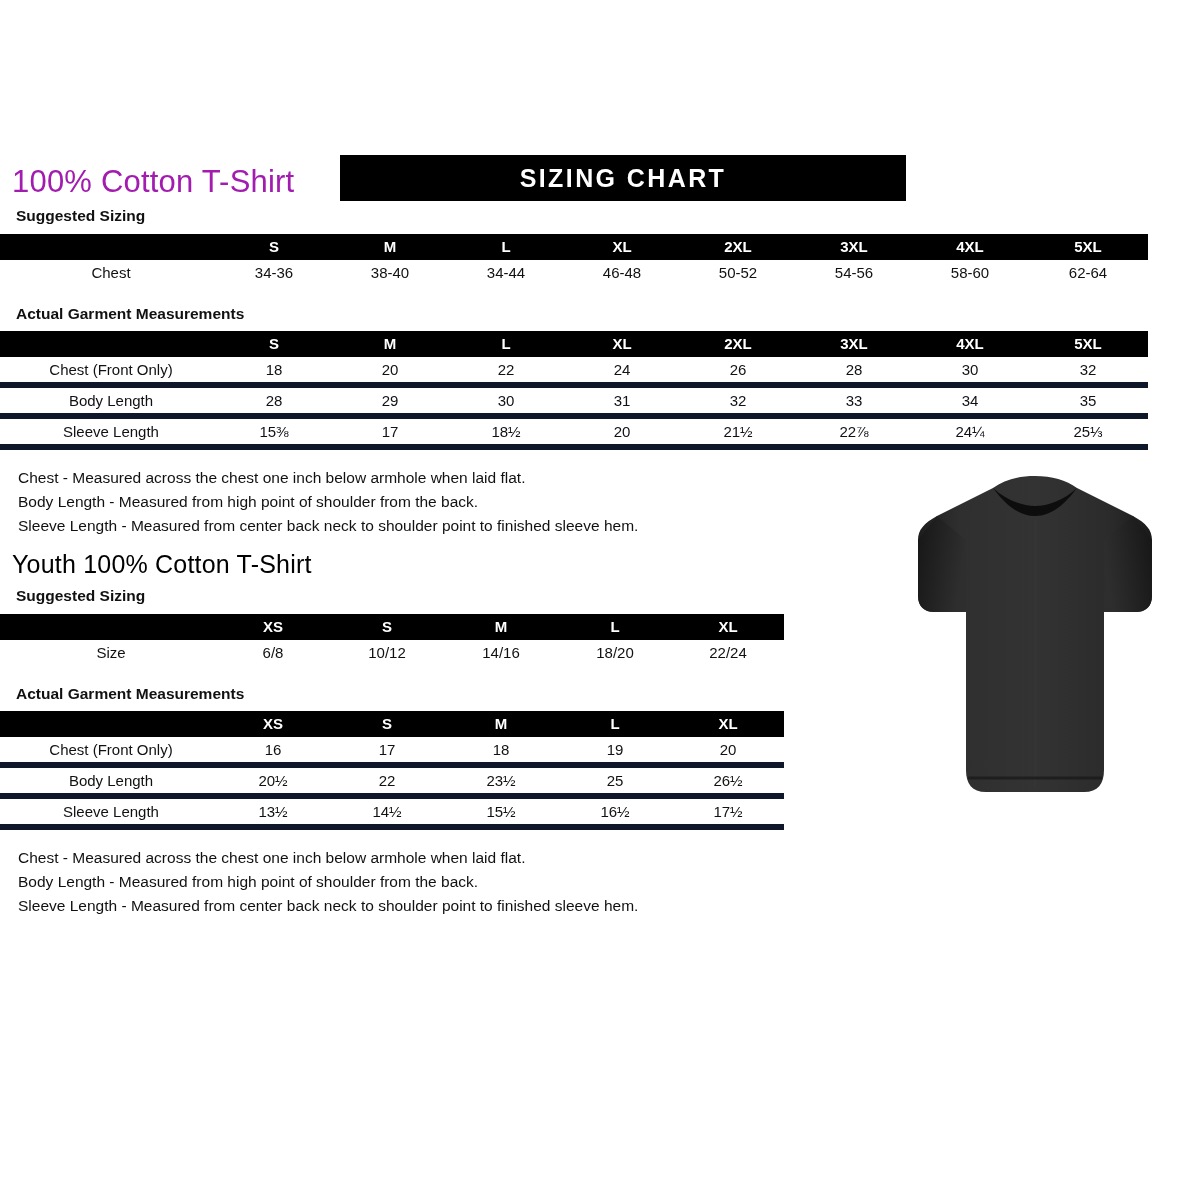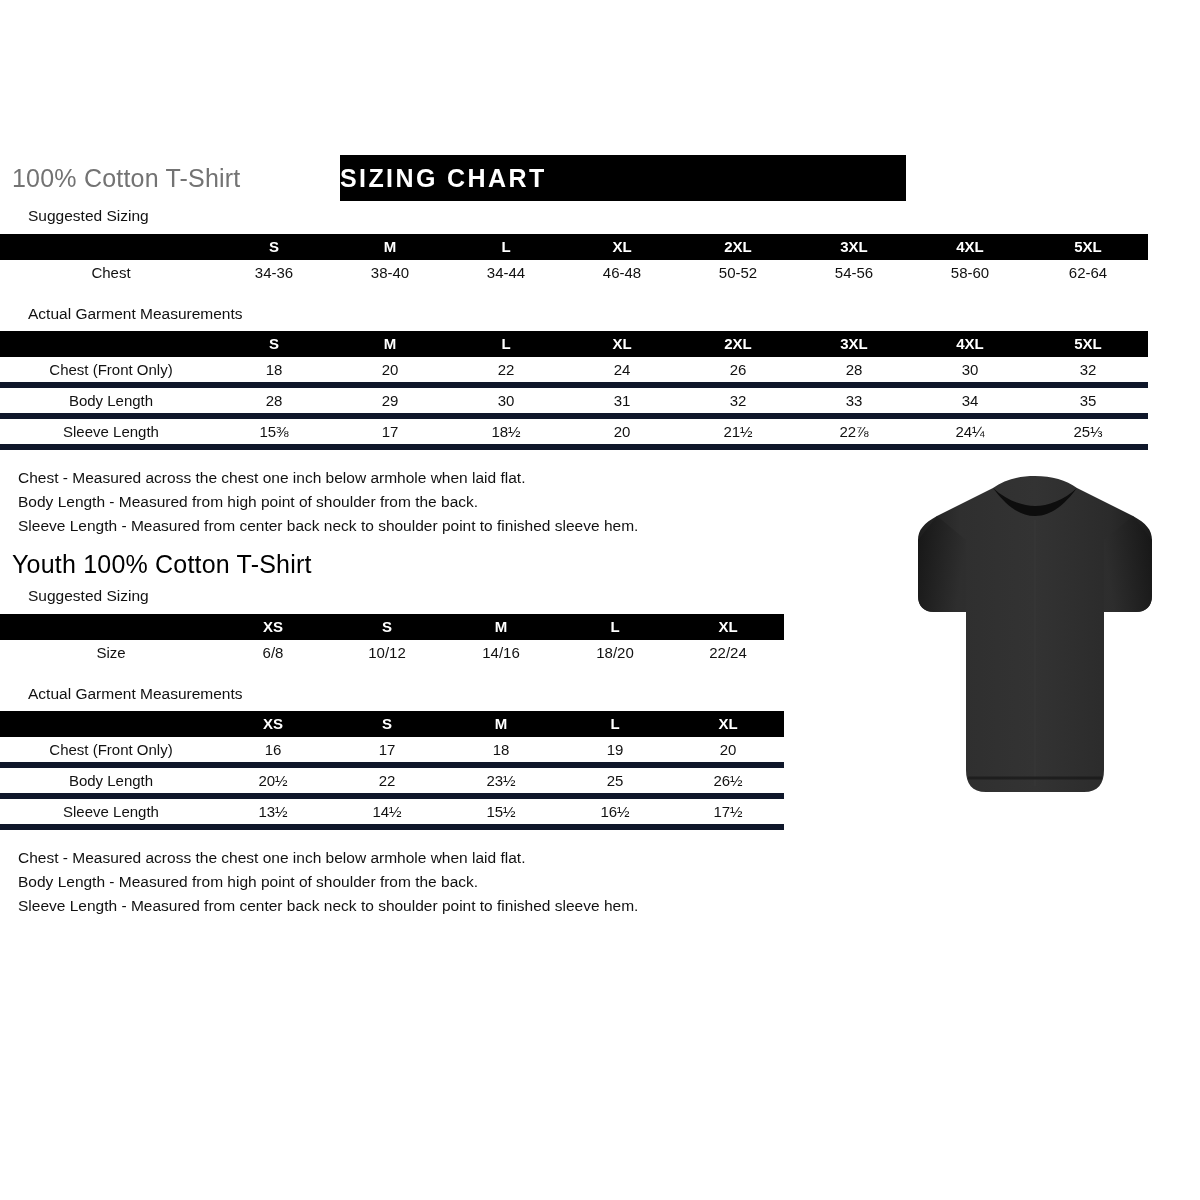--- a/index.html
+++ b/index.html
@@ -33,48 +33,49 @@
   
   .header-row {
     position: relative;
     height: 52px;
     margin-left: 12px;
   }
   .main-title {
     position: absolute;
     left: 0;
     top: 9px;
-    font-size: 25px;
+    font-size: 31px;
     font-weight: 400;
     letter-spacing: 0.2px;
-    color: #737373;
+    color: #a21caf;
     white-space: nowrap;
   }
   .banner {
     position: absolute;
     left: 328px;
     top: 0px;
     width: 566px;
     height: 46px;
     background: #000000;
   }
   .banner-text {
     position: absolute;
     width: 100%;
     top: 9px;
+    text-align: center;
     color: #ffffff;
     font-size: 25px;
     font-weight: bold;
     letter-spacing: 2.4px;
   }
 
   .section-label {
-    margin-left: 28px;
+    margin-left: 16px;
     font-size: 15.5px;
-    font-weight: 400;
+    font-weight: 700;
     color: #111;
     line-height: 1.2;
   }
 
   
   table.sz {
     border-collapse: collapse;
     table-layout: fixed;
     margin-left: 0px;
     font-size: 15px;

